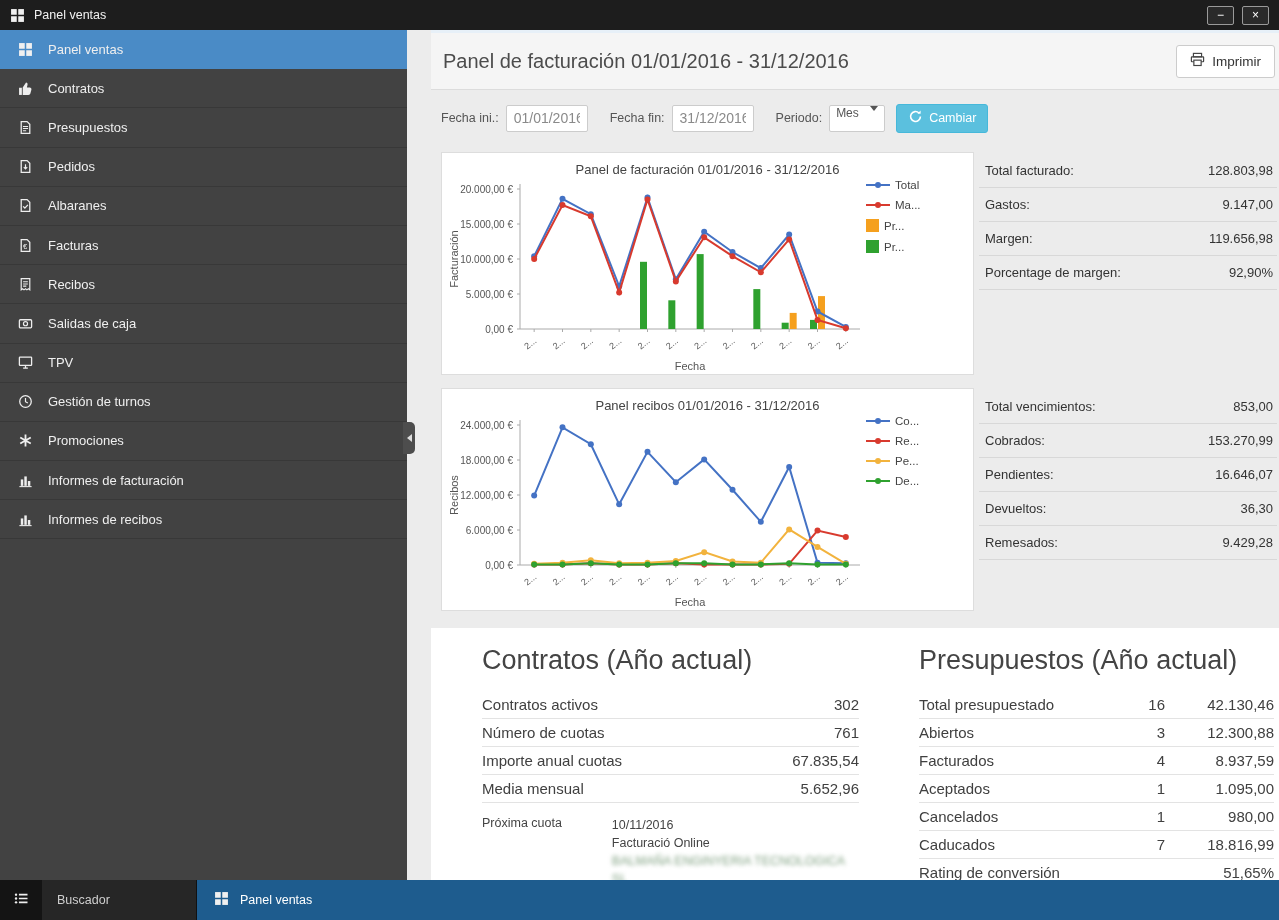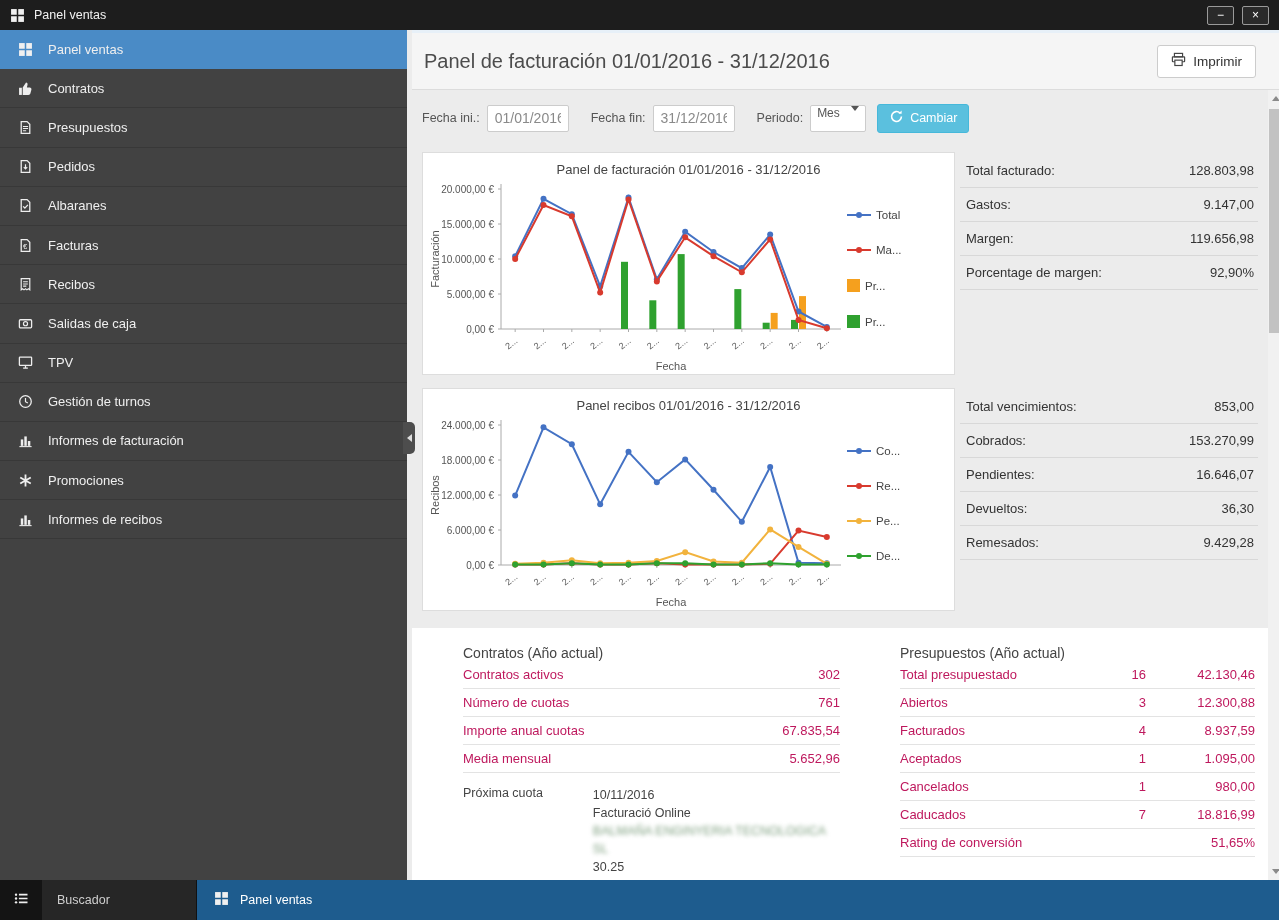--- a/index.html
+++ b/index.html
@@ -17,53 +17,53 @@
   .sidebar{position:absolute;left:0;top:30px;width:407px;height:850px;background:#424242;z-index:10}
   .side-item{height:39.2px;display:flex;align-items:center;gap:15px;padding-left:17px;border-bottom:1px solid #383838;color:#efefef;font-size:13px;cursor:pointer;background:#424242}
   .side-item.active{background:#4a8bc6;border-bottom-color:#4a8bc6}
   .side-item .icon{width:16px;height:16px;display:flex;align-items:center;justify-content:center;flex:none}
 
   
   .collapse-handle{position:absolute;left:403px;top:422px;width:12px;height:32px;background:#4d4d4d;border-radius:0 5px 5px 0;z-index:12;display:flex;align-items:center;justify-content:center;cursor:pointer}
   .collapse-handle .tri{width:0;height:0;border-top:4px solid transparent;border-bottom:4px solid transparent;border-right:5px solid #ddd}
 
   
-  .main{position:absolute;left:412px;top:30px;width:700px;height:850px;background:#ececec}
+  .main{position:absolute;left:431px;top:30px;width:700px;height:850px;background:#ececec}
   .main-header{position:absolute;left:0;top:0;width:872px;height:60px;background:#f5f5f5;border-top:3px solid #e7f0f8;border-bottom:1px solid #dcdcdc;display:flex;align-items:center;padding:0 14px 0 12px}
   .main-header h1{font-size:20px;font-weight:400;color:#4c4c4c}
   .btn-print{margin-left:auto;margin-right:14px;background:#fff;border:1px solid #ccc;border-radius:3px;height:33px;padding:0 13px;display:flex;align-items:center;gap:7px;font-size:13.5px;color:#333;cursor:pointer}
 
   .filters{position:absolute;left:10px;top:73px;height:30px;display:flex;align-items:center;gap:7px;font-size:12.5px;color:#555}
   .filters .gap{width:8px}
   .txt-input{width:82px;height:27px;border:1px solid #ccc;border-radius:2px;background:#ffffff;color:#8a8a8a;font-size:14px;padding:0 7px;font-family:"Liberation Sans",sans-serif}
   .fake-select{width:56px;height:27px;border:1px solid #ccc;border-radius:2px;background:#fff;color:#555;font-size:12px;display:flex;align-items:flex-start;justify-content:space-between;padding:0 6px;cursor:pointer}
   .fake-select .arrow{width:0;height:0;border-left:4px solid transparent;border-right:4px solid transparent;border-top:5px solid #555}
   .btn-cambiar{height:29px;background:#5bc0de;border:1px solid #46b8da;border-radius:3px;color:#fff;font-size:12.5px;padding:0 11px;display:flex;align-items:center;gap:6px;cursor:pointer;margin-left:4px}
 
   
   .chart-panel{position:absolute;width:533px;background:#fff;border:1px solid #ddd;padding:5px 4px 2px 4px}
   .chart-panel .ctitle{text-align:center;font-size:13px;color:#444;padding:4px 0 2px 0}
   .chart-row{display:flex}
-  .legend{width:93px;margin-top:30px;display:flex;flex-direction:column;gap:23px;font-size:11.5px;color:#444}
+  .legend{width:93px;display:flex;flex-direction:column;gap:8px;font-size:11.5px;color:#444}
   .legend-item{display:flex;align-items:center;gap:5px}
   .legend-item .lg-sq{width:13px;height:13px;display:inline-block}
   .tick{font-size:10px;fill:#555}
   .xtick{font-size:9px}
   .ax{font-size:11px;fill:#555}
 
   
   .stats{position:absolute;width:298px}
   .stat-row{height:34px;display:flex;align-items:center;justify-content:space-between;border-bottom:1px solid #d8d8d8;padding:0 4px 0 6px;font-size:13px;color:#333}
   .stat-row .lbl{font-weight:normal}
 
   
   .white-band{position:absolute;left:0;top:598px;width:872px;height:252px;background:#fff}
   .btable{position:absolute;top:615px}
-  .btable h2{font-size:14px;font-weight:400;color:#444;}
-  .trow{height:28px;display:flex;align-items:center;border-bottom:1px solid #e3e3e3;font-size:13px;color:#be185d}
+  .btable h2{font-size:27px;font-weight:400;color:#444;margin-bottom:15px}
+  .trow{height:28px;display:flex;align-items:center;border-bottom:1px solid #e3e3e3;font-size:15px;color:#404040}
   .trow .lbl{flex:1}
   .trow .cnt{width:60px;text-align:right;padding-right:4px}
   .trow .val{width:105px;text-align:right}
   .contratos{left:51px;width:377px}
   .contratos .trow .val{width:150px}
   .presupuestos{left:488px;width:355px}
   .proxima{display:flex;padding-top:13px;font-size:12.5px;color:#444}
   .proxima .lbl{width:132px}
   .proxima .vals div{line-height:18px}
   .blurred{filter:blur(2.3px);color:#7fa080}
@@ -204,36 +204,36 @@
             <circle cx="7" cy="7" r="5.4" fill="none" stroke="#eee" stroke-width="1.2"></circle>
             <path d="M7 3.8v3.4l2.2 1.3" stroke="#eee" stroke-width="1.1" fill="none"></path>
           </svg>
         </span>
         <span>Gestión de turnos</span>
       </div>
 
       <div class="side-item">
         <span class="icon">
           <svg viewBox="0 0 14 14" width="15" height="15" aria-hidden="true">
+            <path d="M7 1.3v11.4M2.1 4.2l9.8 5.6M11.9 4.2L2.1 9.8" stroke="#eee" stroke-width="1.7" fill="none"></path>
+          </svg>
+        </span>
+        <span>Promociones</span>
+      </div>
+
+      <div class="side-item">
+        <span class="icon">
+          <svg viewBox="0 0 14 14" width="15" height="15" aria-hidden="true">
             <path d="M1.3 12.7h11.4" stroke="#eee" stroke-width="1" fill="none"></path>
             <rect x="2.6" y="6" width="2.3" height="6" fill="#eee"></rect>
             <rect x="5.9" y="3.2" width="2.3" height="8.8" fill="#eee"></rect>
             <rect x="9.2" y="7.5" width="2.3" height="4.5" fill="#eee"></rect>
           </svg>
         </span>
         <span>Informes de facturación</span>
-      </div>
-
-      <div class="side-item">
-        <span class="icon">
-          <svg viewBox="0 0 14 14" width="15" height="15" aria-hidden="true">
-            <path d="M7 1.3v11.4M2.1 4.2l9.8 5.6M11.9 4.2L2.1 9.8" stroke="#eee" stroke-width="1.7" fill="none"></path>
-          </svg>
-        </span>
-        <span>Promociones</span>
       </div>
 
       <div class="side-item">
         <span class="icon">
           <svg viewBox="0 0 14 14" width="15" height="15" aria-hidden="true">
             <path d="M1.3 12.7h11.4" stroke="#eee" stroke-width="1" fill="none"></path>
             <rect x="2.6" y="6" width="2.3" height="6" fill="#eee"></rect>
             <rect x="5.9" y="3.2" width="2.3" height="8.8" fill="#eee"></rect>
             <rect x="9.2" y="7.5" width="2.3" height="4.5" fill="#eee"></rect>
           </svg>

